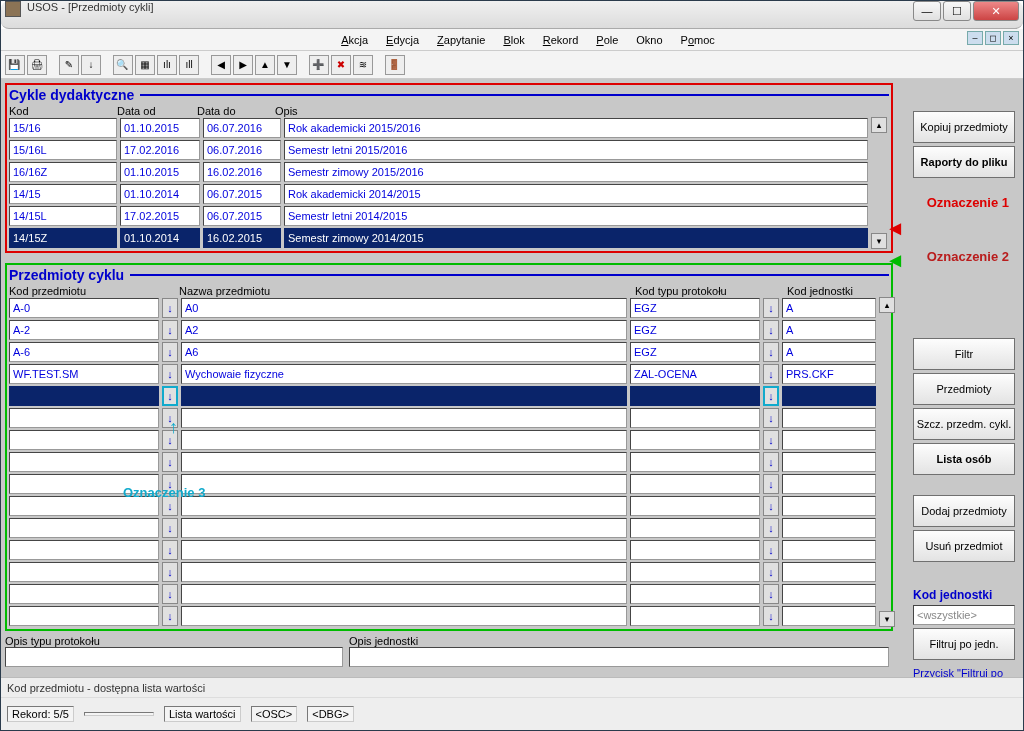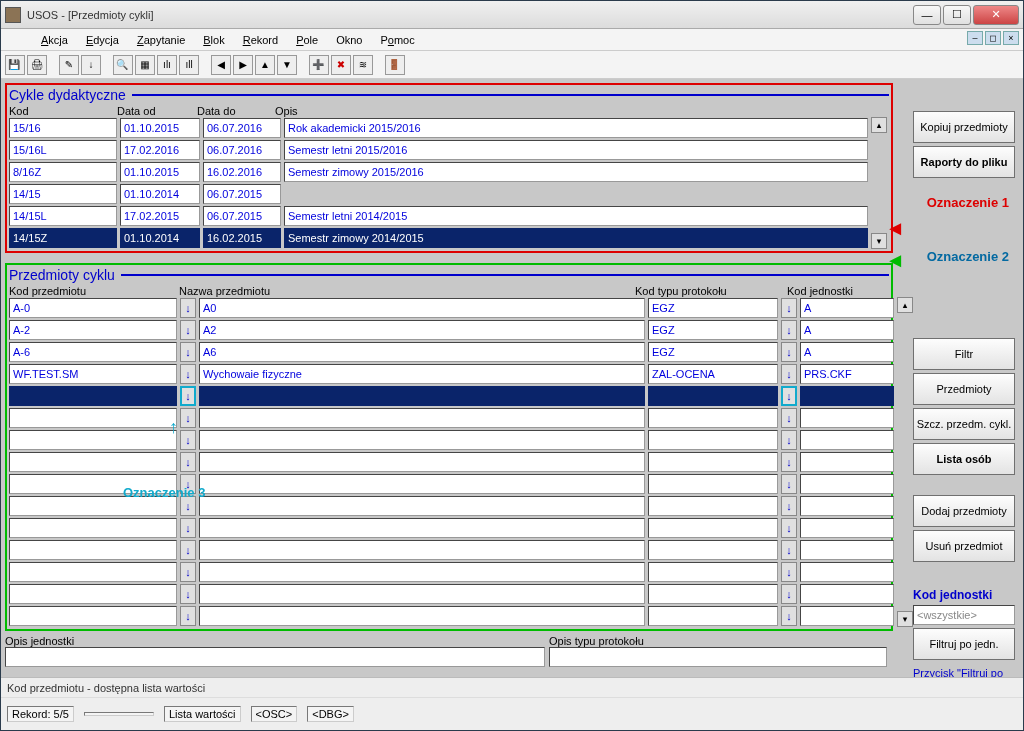--- a/index.html
+++ b/index.html
@@ -1,33 +1,33 @@
 <!DOCTYPE html>
 <html><head>
 <meta charset="utf-8">
 <style>
 * { box-sizing: border-box; margin: 0; padding: 0; }
 body { font-family: Tahoma, Arial, sans-serif; font-size: 11px; background: #5a6b7b; width: 1024px; height: 731px; overflow: hidden; }
 .window { width: 1024px; height: 731px; background: #fff; border: 1px solid #2a3b4c; box-shadow: 0 0 8px rgba(0,0,0,0.5); display: flex; flex-direction: column; }
-.titlebar { height: 28px; background: linear-gradient(#f0f0f0,#dcdcdc); border-bottom: 1px solid #aaa; display: flex; align-items: center; padding: 0 4px; }
+.titlebar { height: 28px; background: linear-gradient(#f0f0f0,#dcdcdc); border-bottom: 1px solid #aaa; display: flex; align-items: flex-start; padding: 0 4px; border-radius: 8px; }
 .titlebar .ticon { width: 16px; height: 16px; background: #8b7355; margin-right: 6px; border: 1px solid #555; }
 .titlebar .ttext { flex: 1; color: #333; }
 .winbtns { display: flex; gap: 2px; }
 .winbtn { width: 28px; height: 20px; background: linear-gradient(#f8f8f8,#e0e0e0); border: 1px solid #888; border-radius: 3px; display: flex; align-items: center; justify-content: center; font-size: 11px; cursor: pointer; }
 .winbtn.close { background: linear-gradient(#e88,#c44); color: #fff; width: 46px; }
-.menubar { height: 22px; background: #f4f4f4; border-bottom: 1px solid #ccc; display: flex; align-items: center; padding: 0 8px; gap: 18px; position: relative; }
+.menubar { height: 22px; background: #f4f4f4; border-bottom: 1px solid #ccc; display: flex; align-items: center; padding: 0 8px; gap: 18px; position: relative; justify-content: center; }
 .menubar span { cursor: pointer; }
 .menubar .u { text-decoration: underline; }
 .mdibtns { position: absolute; right: 4px; top: 2px; display: flex; gap: 2px; }
 .mdibtn { width: 16px; height: 14px; border: 1px solid #7aa; background: #cde; font-size: 9px; display: flex; align-items: center; justify-content: center; cursor: pointer; }
 .toolbar { height: 28px; background: #f4f4f4; border-bottom: 1px solid #ccc; display: flex; align-items: center; padding: 0 4px; gap: 2px; }
 .tb { width: 20px; height: 20px; background: #eee; border: 1px solid #999; cursor: pointer; display: flex; align-items: center; justify-content: center; font-size: 10px; }
 .tb.sep { border: none; background: none; width: 8px; }
 .content { flex: 1; background: #c8c8c8; padding: 4px; position: relative; overflow: hidden; }
-.section-title { color: #0000cc; font-weight: normal; font-size: 14px; display: flex; align-items: center; }
+.section-title { color: #0000cc; font-weight: bold; font-size: 14px; display: flex; align-items: center; }
 .section-title .line { flex: 1; height: 2px; background: #0000cc; margin-left: 6px; }
 .cols-hdr { display: flex; font-size: 11px; color: #000; margin-top: 2px; }
 .cycles-box { border: 2px solid #d00; padding: 2px 2px 2px 2px; position: relative; }
 .cycle-row { display: flex; height: 22px; align-items: center; }
 .cell { background: #fff; border: 1px inset #999; height: 20px; display: flex; align-items: center; padding: 0 3px; color: #0000dd; margin-right: 3px; overflow: hidden; white-space: nowrap; }
 .cycle-row.sel .cell { background: #0a246a; color: #fff; border: 1px solid #0a246a; }
 .w-kod { width: 108px; }
 .w-od { width: 80px; }
 .w-do { width: 78px; }
 .w-opis { flex: 1; }
@@ -38,28 +38,28 @@
 .right-panel .btn.bold { font-weight: bold; }
 .right-panel .gap { height: 14px; }
 .right-panel .lbl { color: #0000cc; font-weight: bold; font-size: 12px; margin-top: 6px; }
 .right-panel .inp { height: 20px; background: #fff; border: 1px inset #999; color: #888; padding: 0 3px; display: flex; align-items: center; text-align: center; }
 .right-panel .note { color: #0000cc; font-size: 11px; line-height: 1.25; margin-top: 4px; }
 .subjects-box { border: 2px solid #0b0; padding: 2px; margin-top: 10px; position: relative; }
 .sub-row { display: flex; height: 22px; align-items: center; }
 .sub-row .cell { color: #0000dd; }
 .sub-row.sel .cell { background: #0a246a; color: #fff; border: 1px solid #0a246a; }
 .sub-row.sel .pick { border: 2px solid #1ac; }
-.w-kp { width: 168px; }
+.w-kp { width: 150px; }
 .w-np { width: 446px; }
 .w-kt { width: 130px; }
 .w-kj { width: 94px; }
 .pick { width: 16px; height: 20px; background: #e0e0e0; border: 1px solid #888; display: flex; align-items: center; justify-content: center; color: #0000cc; cursor: pointer; margin-right: 3px; font-weight: bold; font-size: 11px; }
 .annot { position: absolute; font-weight: bold; font-size: 13px; }
 .annot.r { color: #d00; }
-.annot.g { color: #0369a1; }
+.annot.g { color: #b91c1c; }
 .annot.b { color: #1ac; }
 .arrow-r { position: absolute; color: #d00; font-size: 20px; }
 .arrow-g { position: absolute; color: #0b0; font-size: 20px; }
 .footer-labels { display: flex; margin-top: 4px; }
 .footer-labels .flab { font-size: 11px; }
 .footer-labels .fcell { background: #fff; border: 1px inset #999; height: 20px; flex: 0 0 auto; }
 .statusbar { height: 20px; background: #eee; border-top: 1px solid #bbb; display: flex; align-items: center; padding: 0 6px; color: #333; }
 .status2 { height: 20px; background: #eee; border-top: 1px solid #ddd; display: flex; align-items: center; gap: 10px; padding: 16px 6px; }
 .status2 .sbox { border: 1px inset #ccc; padding: 1px 4px; background: #f4f4f4; }
 </style>
@@ -144,29 +144,30 @@
               <div class="cell w-do">06.07.2016</div>
               <div class="cell w-opis">Rok akademicki 2015/2016</div>
             </div>
             <div class="cycle-row">
               <div class="cell w-kod">15/16L</div>
               <div class="cell w-od">17.02.2016</div>
               <div class="cell w-do">06.07.2016</div>
               <div class="cell w-opis">Semestr letni 2015/2016</div>
             </div>
             <div class="cycle-row">
-              <div class="cell w-kod">8/16Z</div>
+              <div class="cell w-kod">16/16Z</div>
               <div class="cell w-od">01.10.2015</div>
               <div class="cell w-do">16.02.2016</div>
               <div class="cell w-opis">Semestr zimowy 2015/2016</div>
             </div>
             <div class="cycle-row">
               <div class="cell w-kod">14/15</div>
               <div class="cell w-od">01.10.2014</div>
               <div class="cell w-do">06.07.2015</div>
+              <div class="cell w-opis">Rok akademicki 2014/2015</div>
             </div>
             <div class="cycle-row">
               <div class="cell w-kod">14/15L</div>
               <div class="cell w-od">17.02.2015</div>
               <div class="cell w-do">06.07.2015</div>
               <div class="cell w-opis">Semestr letni 2014/2015</div>
             </div>
             <div class="cycle-row sel">
               <div class="cell w-kod">14/15Z</div>
               <div class="cell w-od">01.10.2014</div>
@@ -318,27 +319,27 @@
         <div class="scroll-col" style="justify-content:space-between;height:330px">
           <div class="scrbtn">▴</div>
           <div class="scrbtn">▾</div>
         </div>
       </div>
       <span class="annot b" style="left:116px;top:220px">Oznaczenie 3</span>
       <span class="annot b" style="left:162px;top:152px;font-size:18px">↑</span>
     </div>
 
     <div class="footer-labels" style="width:888px">
+      <div style="width:344px">
+        <div class="flab">Opis typu protokołu</div>
+        <div class="fcell" style="width:338px"></div>
+      </div>
       <div style="flex:1">
         <div class="flab">Opis jednostki</div>
         <div class="fcell" style="width:540px"></div>
-      </div>
-      <div style="width:344px">
-        <div class="flab">Opis typu protokołu</div>
-        <div class="fcell" style="width:338px"></div>
       </div>
     </div>
 
     <div class="right-panel" style="top:32px">
       <div class="btn">Kopiuj przedmioty</div>
       <div class="btn bold">Raporty do pliku</div>
       <div style="height:154px"></div>
       <div class="btn">Filtr</div>
       <div class="btn">Przedmioty</div>
       <div class="btn">Szcz. przedm. cykl.</div>

